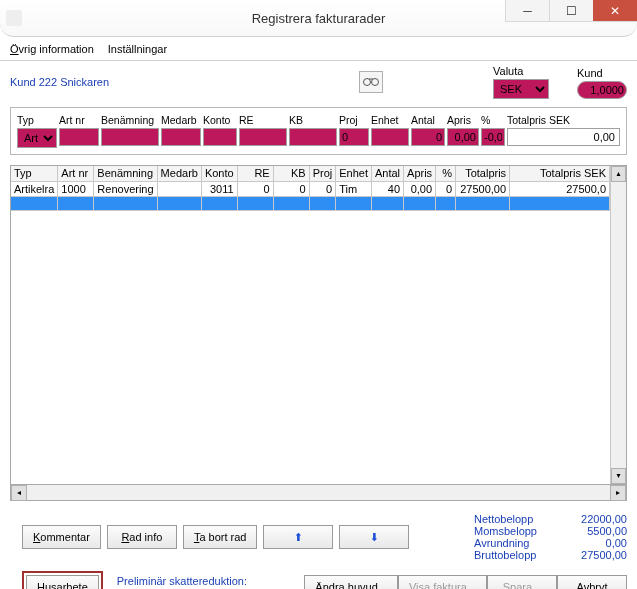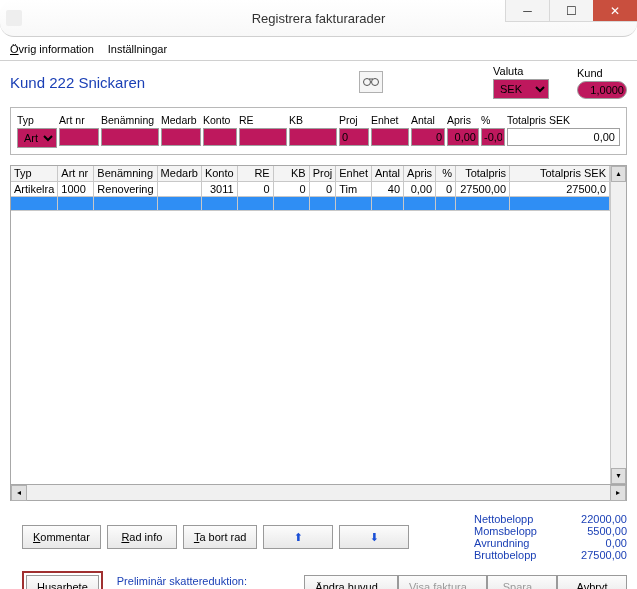--- a/index.html
+++ b/index.html
@@ -67,21 +67,21 @@
   }
   .menubar span { cursor: default; text-align: center; }
   .menubar span u { text-decoration: underline; }
   .toprow {
     display: flex;
     align-items: center;
     padding: 4px 10px 8px 10px;
   }
   .customer {
     color: #1a3fb5;
-    font-size: 15px;
+    font-size: 11px;
   }
   .spacer { flex: 1; }
   .binoc {
     width: 24px; height: 22px;
     border: 1px solid #b0b0b0;
     background: #f5f5f5;
     display: flex;
     align-items: center;
     justify-content: center;
     margin-right: 110px;

